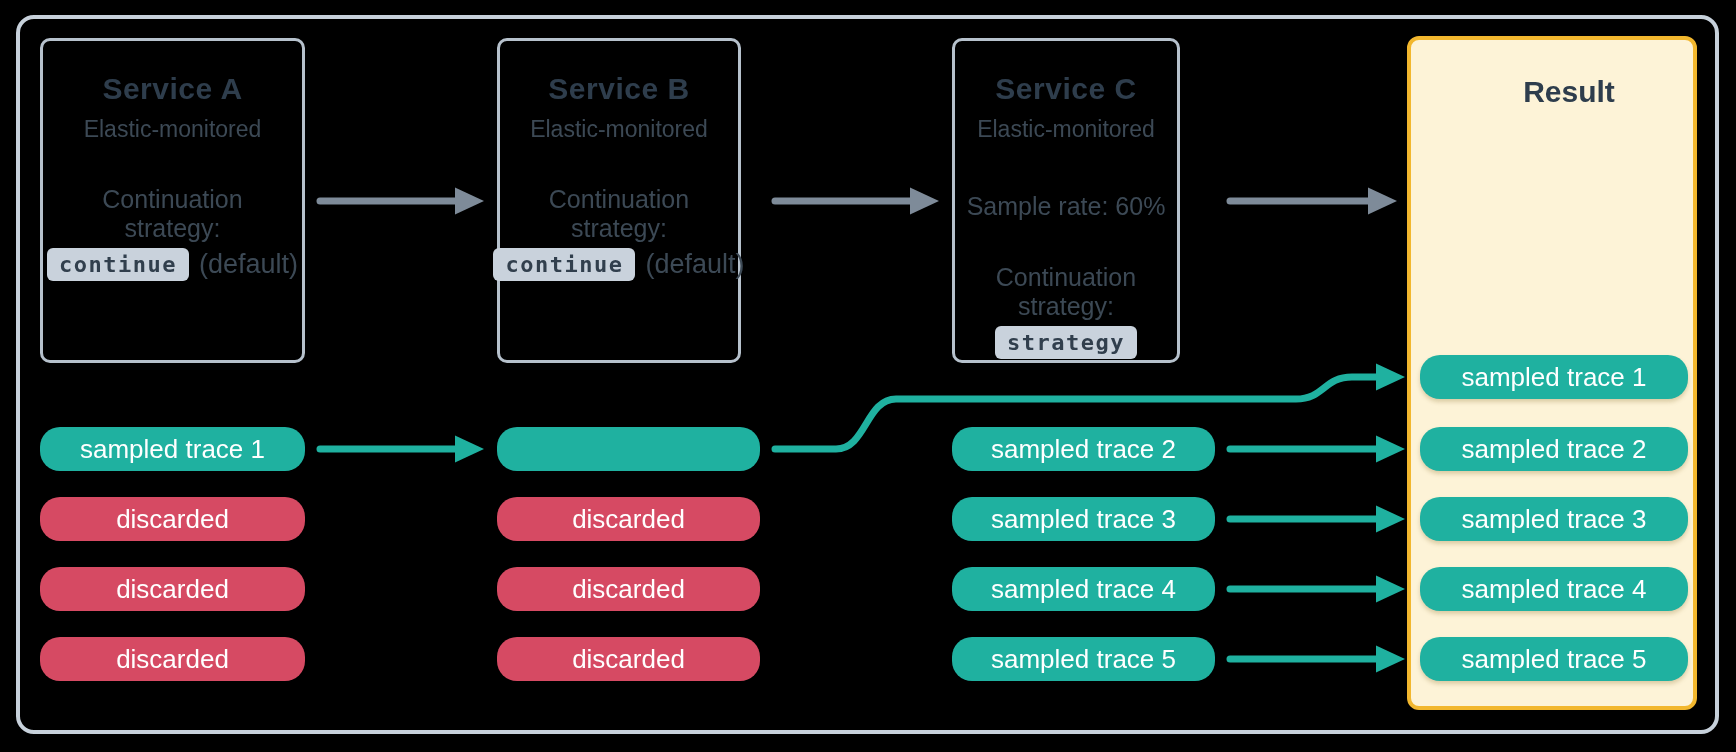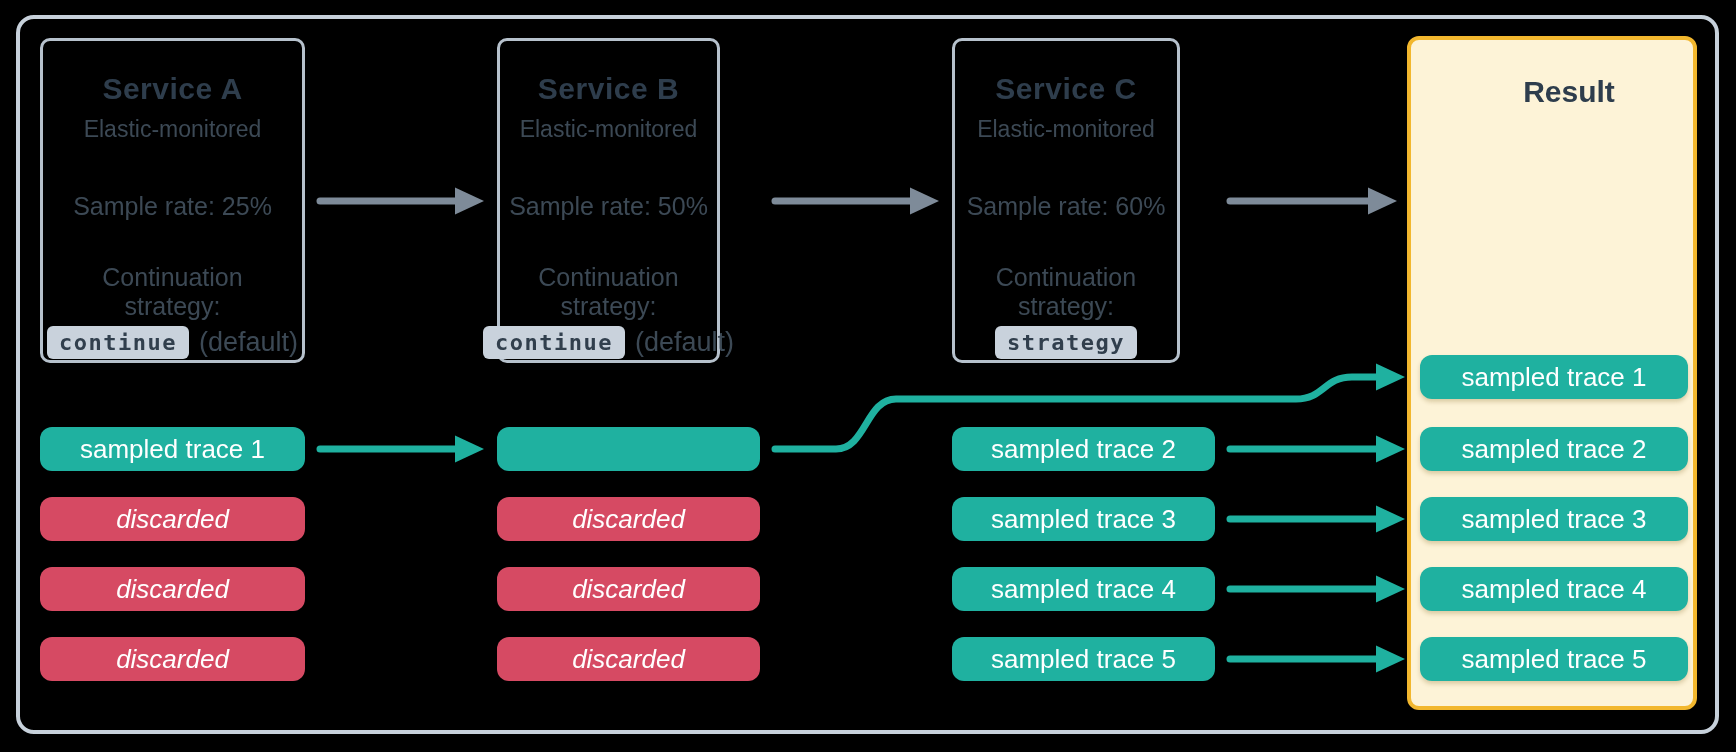--- a/index.html
+++ b/index.html
@@ -64,57 +64,55 @@
 
   .result-box {
     position: absolute; left: 1407px; top: 36px; width: 290px; height: 674px;
     background: var(--result-bg);
     border: 4px solid var(--result-border); border-radius: 12px;
     text-align: center; padding-top: 34px;
   }
   .result-title { font-size: 30px; font-weight: 800; color: var(--heading-text); line-height: 36px; margin-left: 34px; }
 
   .chip {
-    position: absolute; height: 44px; border-radius: 12px;
+    position: absolute; height: 44px; border-radius: 20px;
     display: flex; align-items: center; justify-content: center;
     color: var(--chip-text); font-size: 26px; font-weight: 500; line-height: 1;
     white-space: nowrap;
   }
   .chip.sampled { background: var(--teal); }
-  .chip.discarded { background: var(--red); font-style: italic; }
+  .chip.discarded { background: var(--red); }
   .chip.in-result { box-shadow: 0 3px 4px rgba(120, 90, 20, 0.25); }
 
   .arrows { position: absolute; left: 0; top: 0; pointer-events: none; }
   .arrows .gray-line { stroke: var(--gray-arrow); stroke-width: 7; fill: none; stroke-linecap: round; }
   .arrows .gray-head { fill: var(--gray-arrow); }
   .arrows .teal-line { stroke: var(--teal); stroke-width: 7; fill: none; stroke-linecap: round; }
   .arrows .teal-head { fill: var(--teal); }
 </style>
 </head>
 <body>
 
 <div id="canvas">
 
   <div class="outer-frame"></div>
 
   <section class="service-box" style="left:40px; width:265px;">
     <h2 class="service-title">Service A</h2>
     <div class="service-sub">Elastic-monitored</div>
-    <div class="service-rate">Sample rate: 25%</div>
     <div class="service-strategy-label">Continuation strategy:</div>
     <div class="service-strategy-line">
       <span class="code-chip">continue</span>
       <span class="strategy-suffix">(default)</span>
     </div>
   </section>
 
-  <section class="service-box" style="left:497px; width:223px;">
+  <section class="service-box" style="left:497px; width:244px;">
     <h2 class="service-title">Service B</h2>
     <div class="service-sub">Elastic-monitored</div>
-    <div class="service-rate">Sample rate: 50%</div>
     <div class="service-strategy-label">Continuation strategy:</div>
     <div class="service-strategy-line">
       <span class="code-chip">continue</span>
       <span class="strategy-suffix">(default)</span>
     </div>
   </section>
 
   <section class="service-box" style="left:952px; width:228px;">
     <h2 class="service-title">Service C</h2>
     <div class="service-sub">Elastic-monitored</div>

